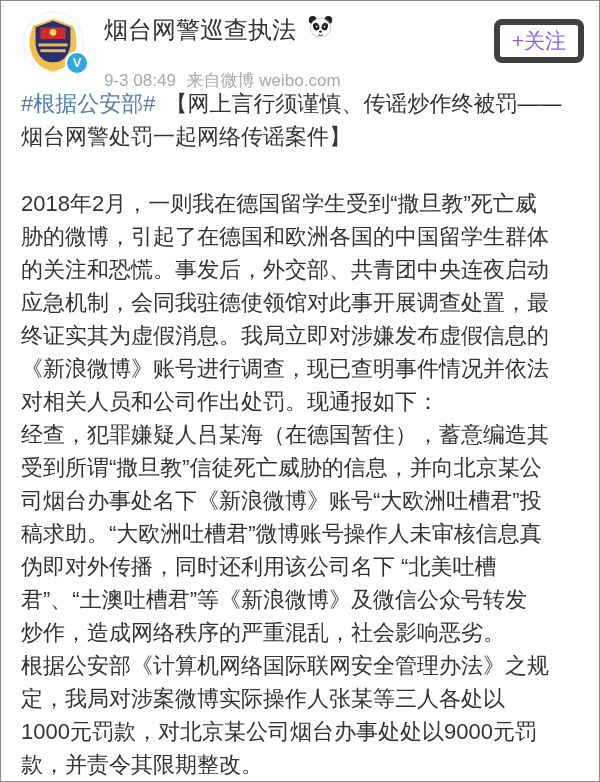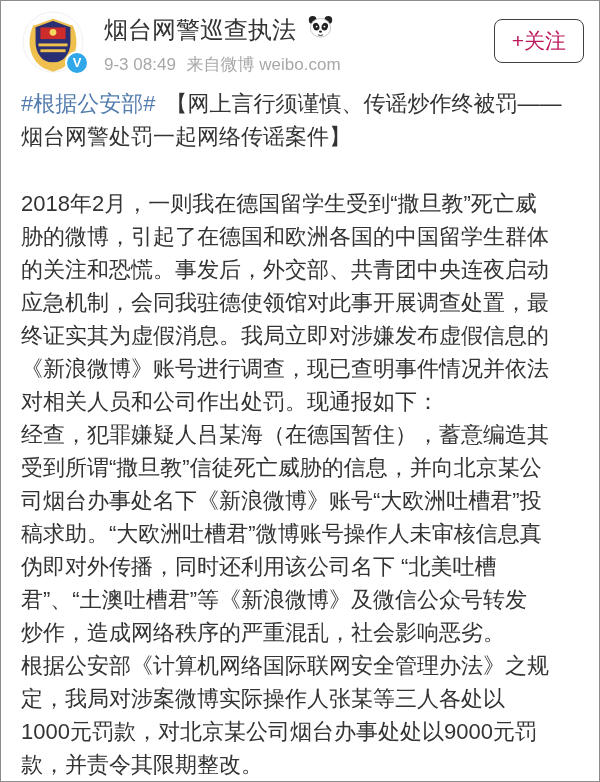--- a/index.html
+++ b/index.html
@@ -54,36 +54,36 @@
   }
   .author-line {
     display: flex;
     align-items: center;
     gap: 12px;
     font-size: 24px;
     color: #333333;
   }
   .author-name { cursor: pointer; }
   .meta {
-    margin-top: 7px;
+    margin-top: 23px;
     font-size: 17px;
     color: #A8A8A8;
   }
   .meta .src { margin-left: 6px; cursor: pointer; }
   .follow-btn {
     position: absolute;
     top: 18px;
     right: 15px;
     width: 90px;
     height: 44px;
     box-sizing: border-box;
     background: #ffffff;
-    border: 1px solid #404040;
+    border: 6px solid #404040;
     border-radius: 8px;
-    color: #be185d;
+    color: #8b5cf6;
     font-size: 21px;
     display: flex;
     align-items: center;
     justify-content: center;
     cursor: pointer;
     padding: 0;
     font-family: inherit;
   }
   
   .content { padding: 0 20px; }

